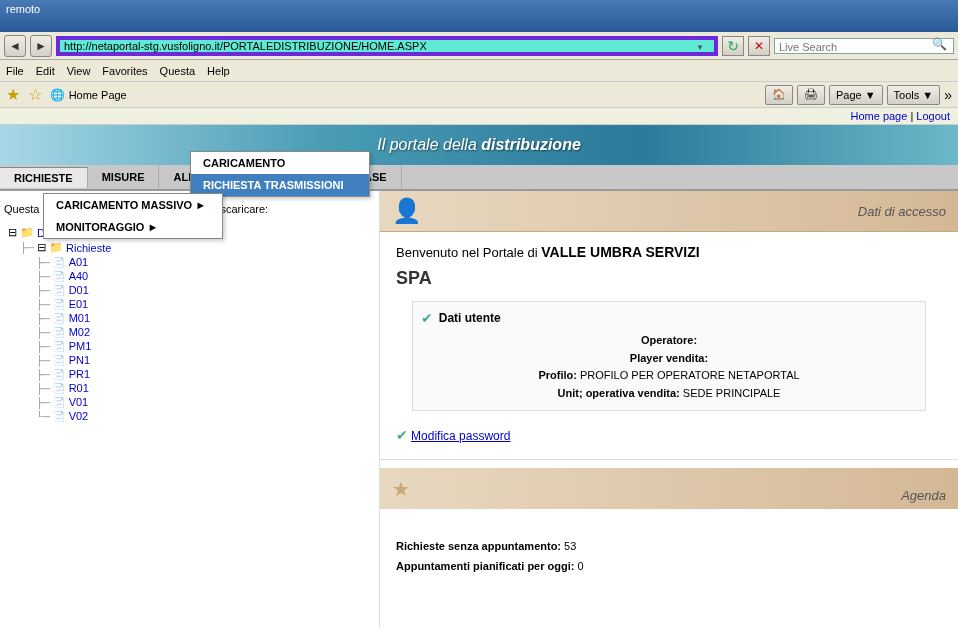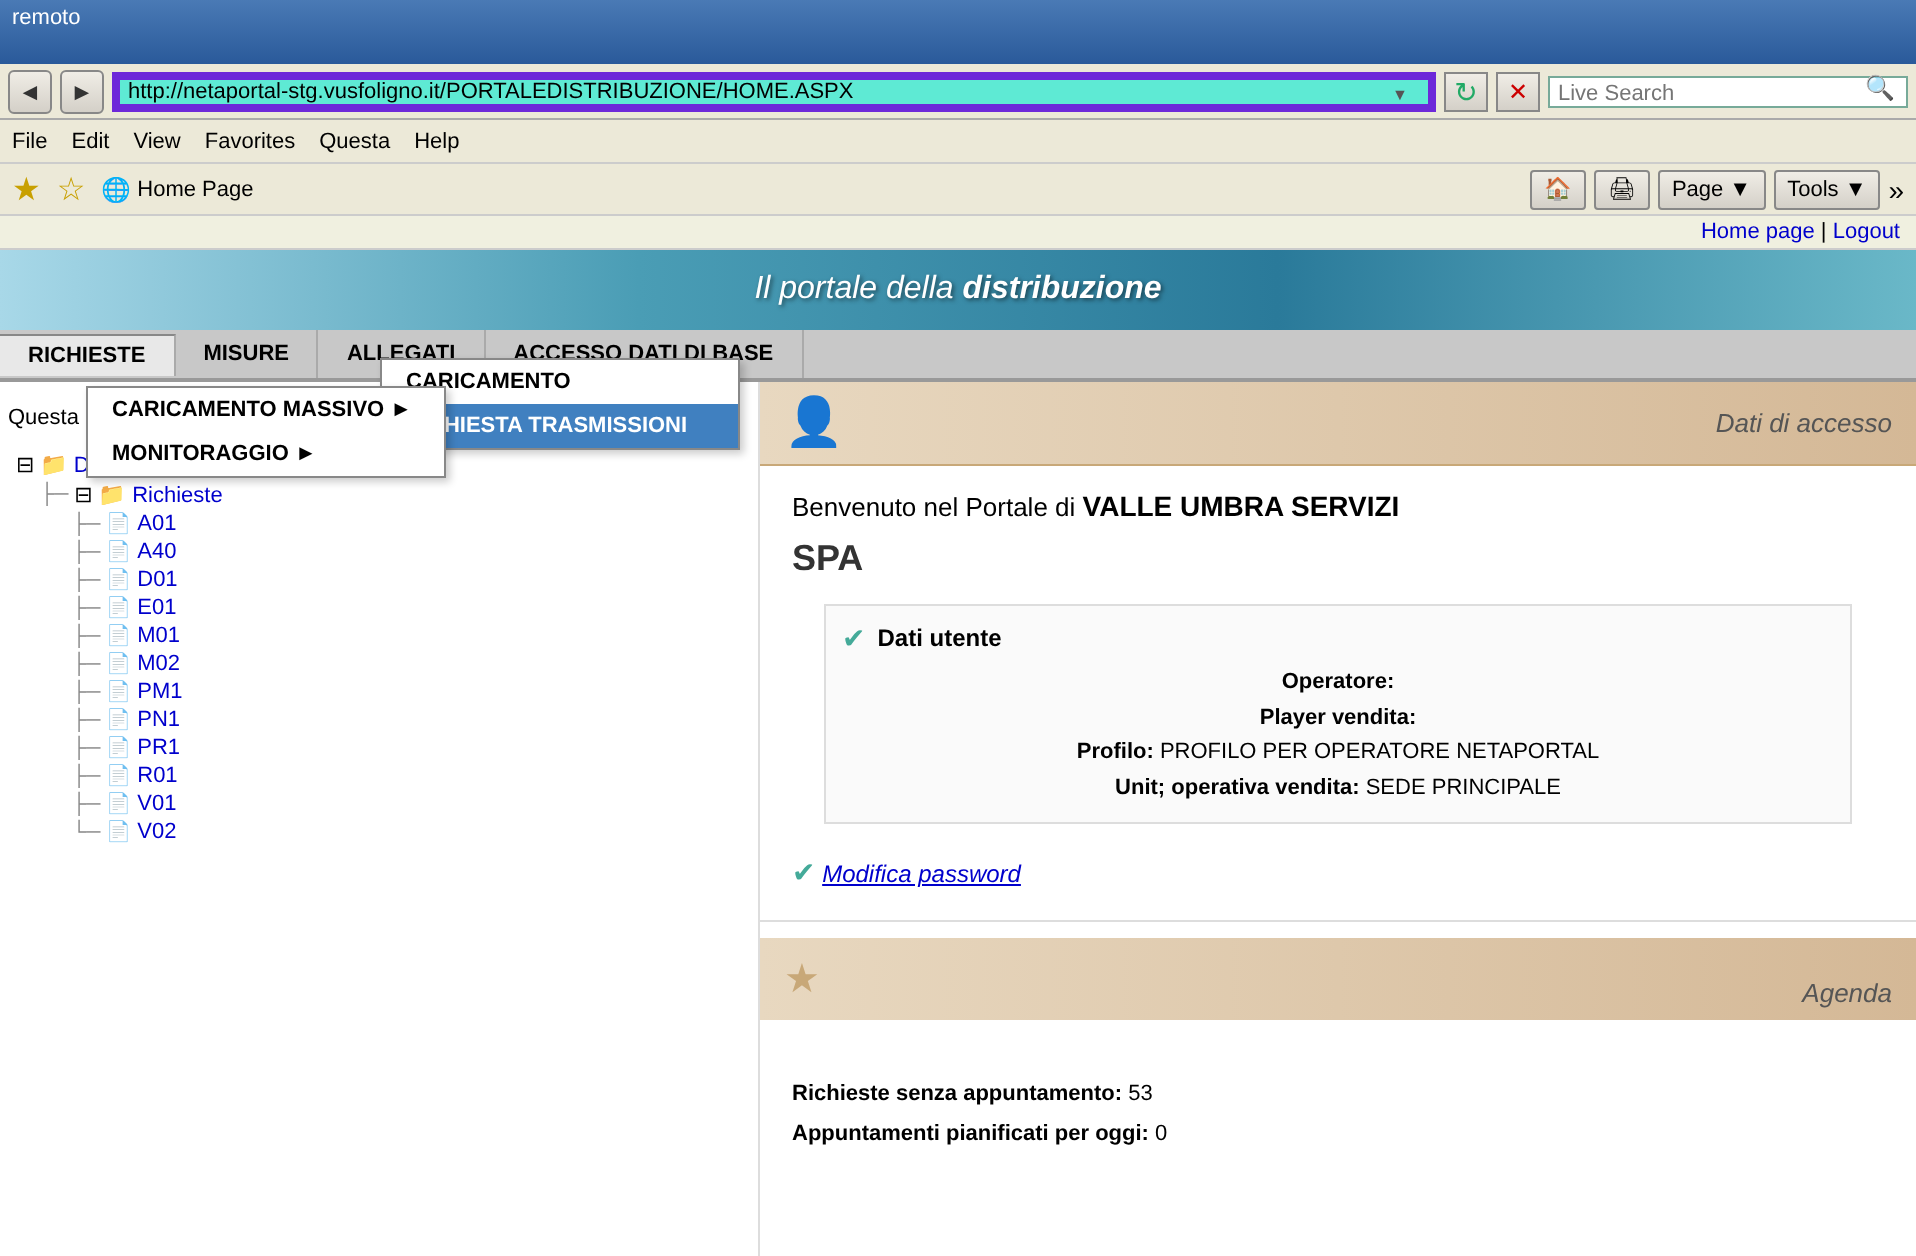--- a/index.html
+++ b/index.html
@@ -361,21 +361,20 @@
     }
 
     .dati-content { font-size: 11px; line-height: 1.6; text-align: center; }
     .dati-content strong { font-weight: bold; }
 
     .modifica-link {
       color: #00c;
       text-decoration: underline;
       cursor: pointer;
       font-size: 12px;
-      font-style: italic;
     }
 
     
     .agenda-panel {
       background: linear-gradient(to right, #e8d8c0, #d4b896);
       padding: 6px 12px;
       display: flex;
       align-items: center;
       justify-content: space-between;
       margin-top: 8px;
@@ -475,21 +474,21 @@
   </div>
   <div class="nav-menu-item">
     <span>ALLEGATI</span>
   </div>
   <div class="nav-menu-item">
     <span>ACCESSO DATI DI BASE</span>
   </div>
 </div>
 
 <div style="position: relative; height: 0; z-index: 99;">
-  <div style="position: absolute; top: -40px; left: 190px; background: white; border: 1px solid #888; min-width: 180px; box-shadow: 2px 2px 4px rgba(0,0,0,0.2); margin-top: 28px;">
+  <div style="position: absolute; top: -40px; left: 190px; background: white; border: 1px solid #888; min-width: 180px; box-shadow: 2px 2px 4px rgba(0,0,0,0.2);">
     <div class="dropdown-item">
       <span>CARICAMENTO</span>
     </div>
     <div class="dropdown-item active">
       <span>RICHIESTA TRASMISSIONI</span>
     </div>
   </div>
 </div>
 
 <div class="main-content">

